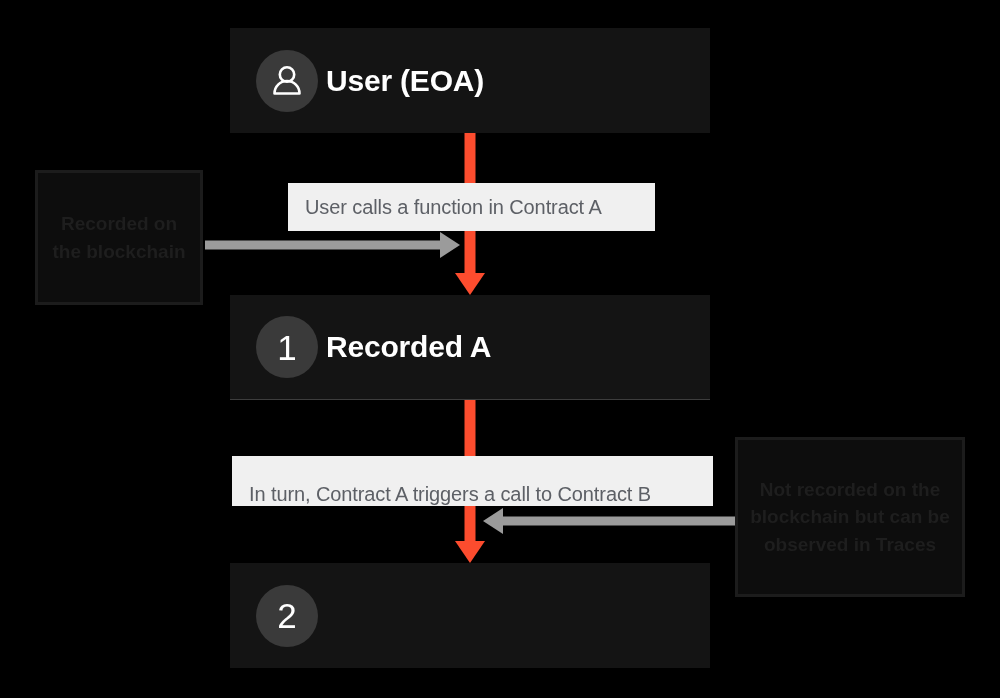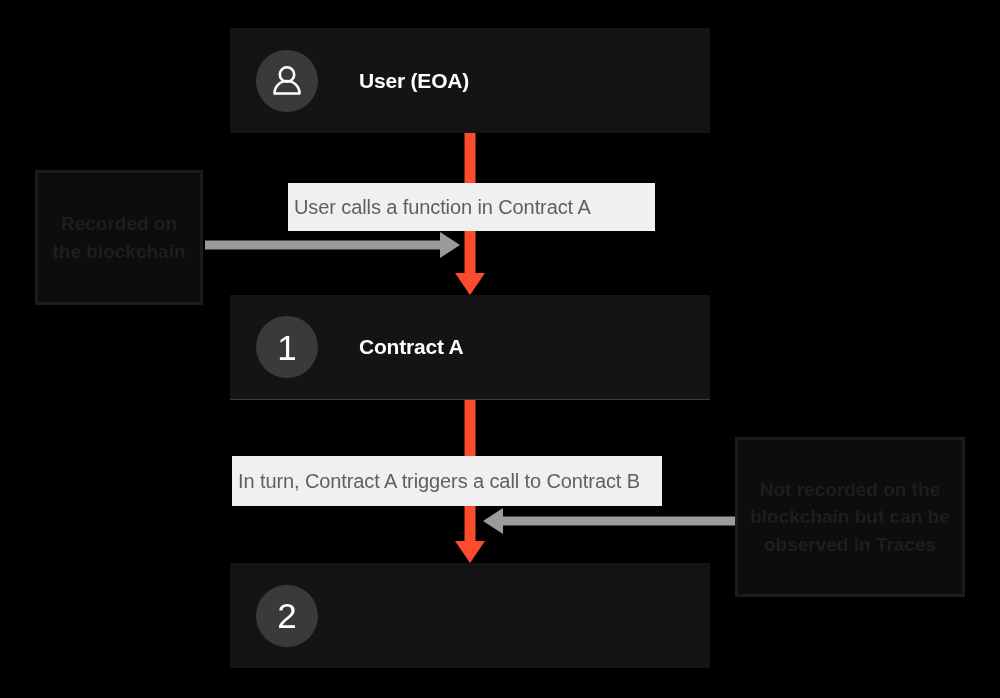--- a/index.html
+++ b/index.html
@@ -102,43 +102,43 @@
     display: flex;
     align-items: center;
     justify-content: center;
     color: #ffffff;
     font-size: 35px;
     font-weight: 400;
     line-height: 1;
   }
   .node-badge svg { display: block; }
   .node-label {
-    margin-left: 41px;
+    margin-left: 8px;
     color: #ffffff;
-    font-size: 21px;
+    font-size: 30px;
     font-weight: bold;
     letter-spacing: -0.2px;
     white-space: nowrap;
   }
 
   
   .chip {
     position: absolute;
     background: #f0f0f0;
     display: flex;
     align-items: center;
     z-index: 3;
     box-sizing: border-box;
   }
   .chip-text {
     color: #5d6066;
     font-size: 20px;
     font-weight: 400;
     white-space: nowrap;
-    padding-left: 6px;
+    padding-left: 17px;
     letter-spacing: -0.1px;
   }
 
   
   .callout {
     position: absolute;
     background: #0d0d0d;
     border: 3px solid #1c1c1c;
     display: flex;
     align-items: center;
@@ -185,32 +185,32 @@
       <svg width="40" height="40" viewBox="0 0 40 40" aria-hidden="true">
         <circle cx="20" cy="13.5" r="7.2" fill="none" stroke="#ffffff" stroke-width="2.6"></circle>
         <path d="M7.5 32.5 A12.5 12.5 0 0 1 32.5 32.5 Z" fill="none" stroke="#ffffff" stroke-width="2.6" stroke-linejoin="round"></path>
       </svg>
     </div>
     <div class="node-label">User (EOA)</div>
   </div>
 
   <div class="node has-rule" style="left:230px; top:295px; width:480px; height:105px;">
     <div class="node-badge">1</div>
-    <div class="node-label">Contract A</div>
+    <div class="node-label">Recorded A</div>
   </div>
 
   <div class="node" style="left:230px; top:563px; width:480px; height:105px;">
     <div class="node-badge">2</div>
   </div>
 
   <div class="chip" style="left:288px; top:183px; width:367px; height:48px;">
     <div class="chip-text">User calls a function in Contract A</div>
   </div>
 
-  <div class="chip" style="left:232px; top:456px; width:430px; height:50px;">
+  <div class="chip" style="left:232px; top:456px; width:481px; height:50px;align-items:flex-end;">
     <div class="chip-text">In turn, Contract A triggers a call to Contract B</div>
   </div>
 
   <div class="callout" style="left:35px; top:170px; width:168px; height:135px;">
     <div class="callout-text">Recorded on the blockchain</div>
   </div>
 
   <div class="callout" style="left:735px; top:437px; width:230px; height:160px;">
     <div class="callout-text">Not recorded on the blockchain but can be observed in Traces</div>
   </div>

